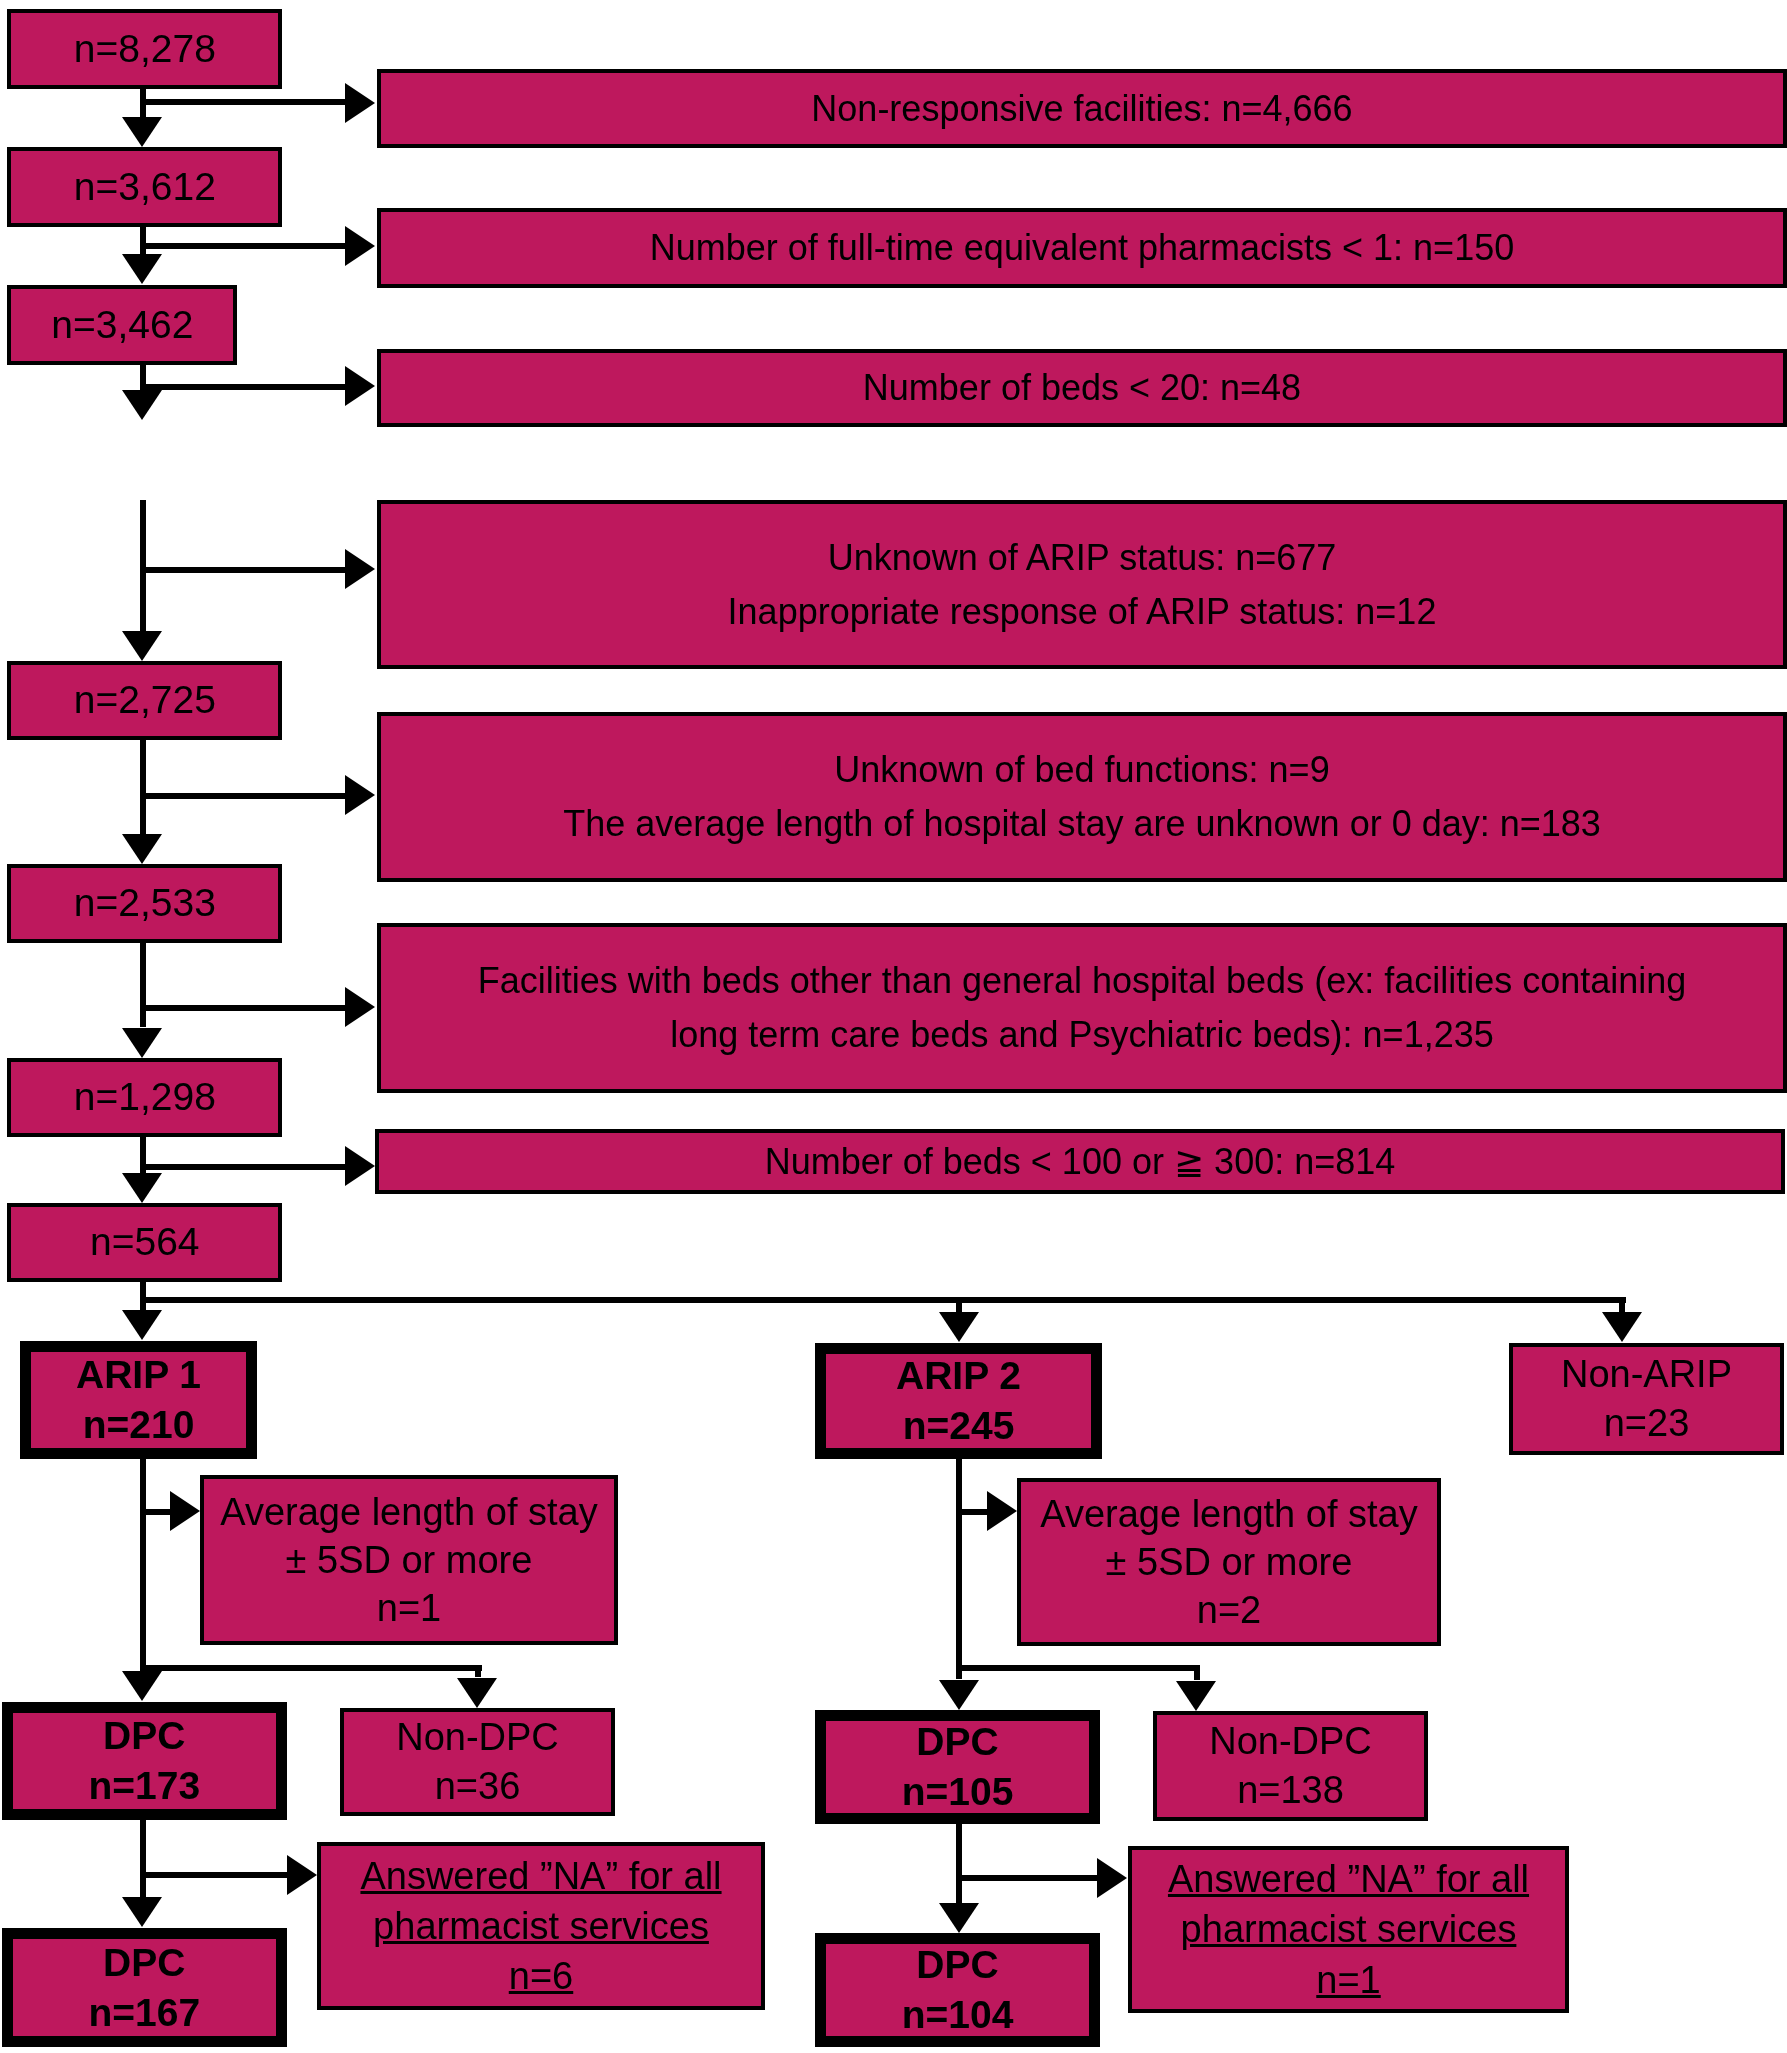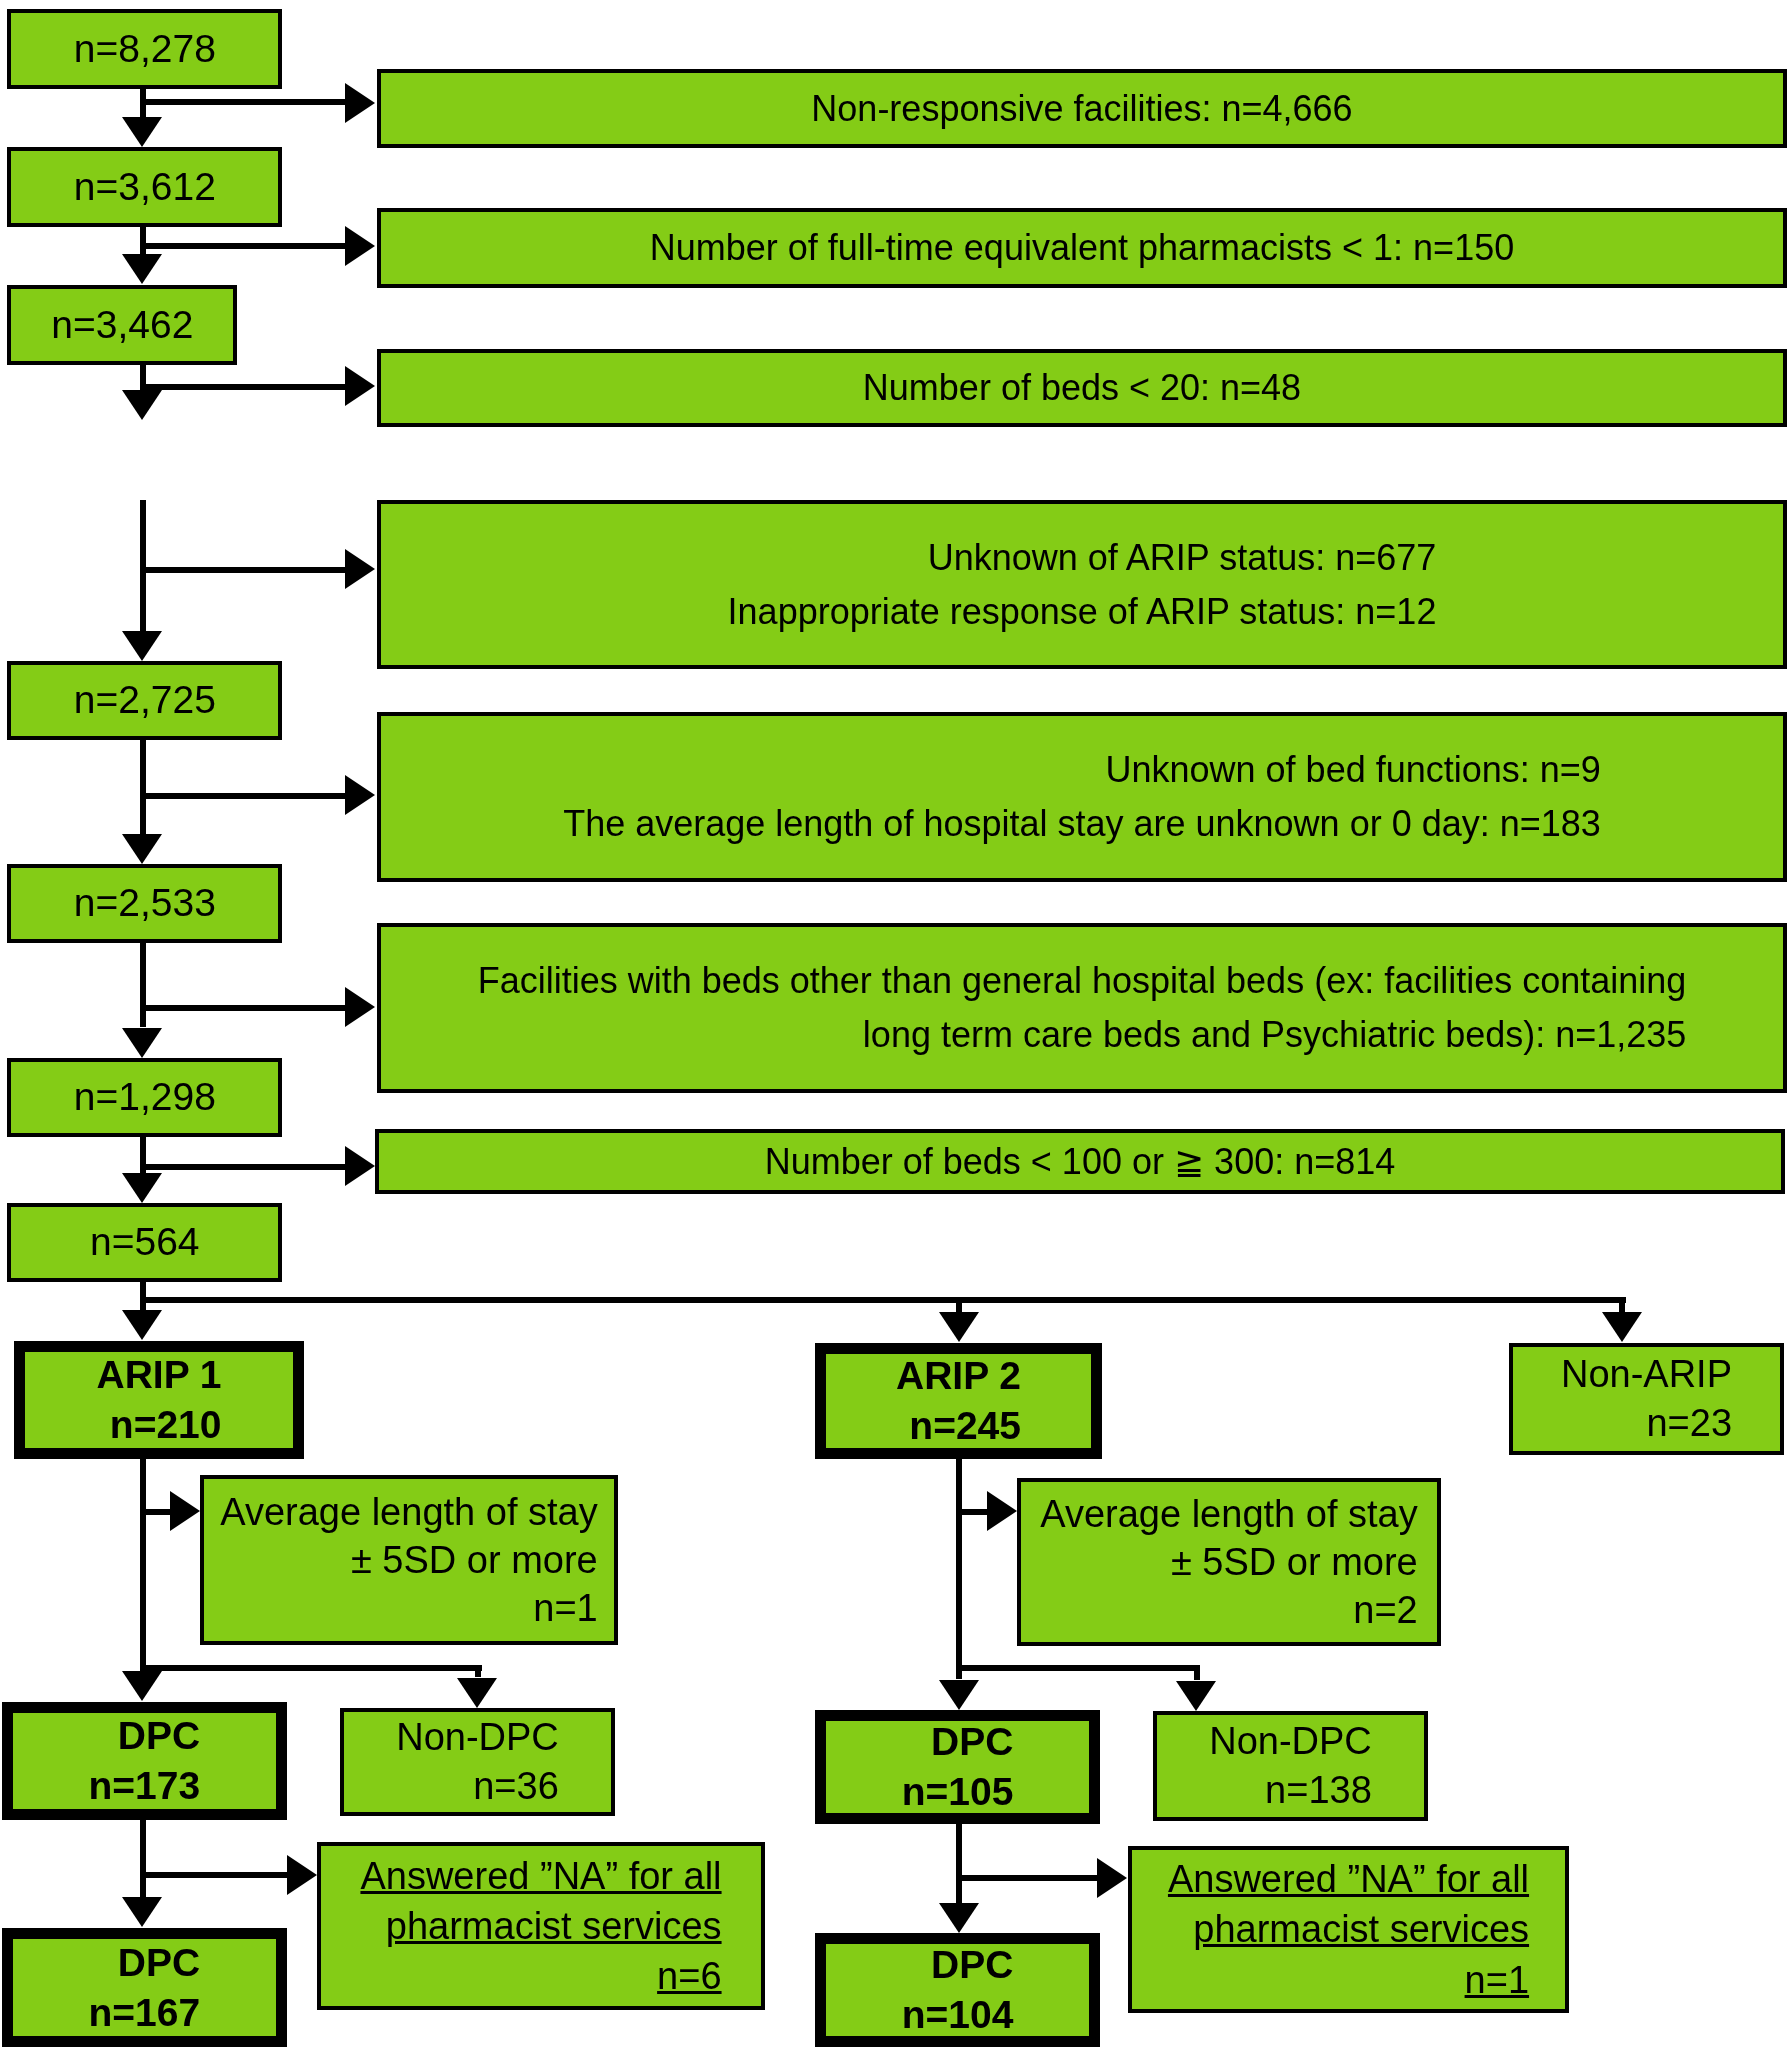--- a/index.html
+++ b/index.html
@@ -8,26 +8,26 @@
     width:1788px;
     height:2053px;
     background:#ffffff;
     font-family:"Liberation Sans","DejaVu Sans",sans-serif;
     color:#000;
     overflow:hidden;
   }
   .box{
     position:absolute;
     box-sizing:border-box;
-    background:#84cc16;
+    background:#be185d;
     border:4.6px solid #000;
     display:flex;
     align-items:center;
     justify-content:center;
-    text-align:right;
+    text-align:center;
   }
   .box .t{
     white-space:pre-line;
     font-size:38px;
     line-height:1.3;
   }
   .chain .t{font-size:39px;line-height:1.2;}
   .wide .t{font-size:36px;line-height:1.5;}
   .bold{border-width:11px;}
   .bold .t{font-weight:bold;font-size:39px;line-height:1.27;}
@@ -92,21 +92,21 @@
 The average length of hospital stay are unknown or 0 day: n=183</div>
     </div>
   <div class="box wide" style="left:377px;top:923px;width:1410px;height:170px">
       <div class="t">Facilities with beds other than general hospital beds (ex: facilities containing
 long term care beds and Psychiatric beds): n=1,235</div>
     </div>
   <div class="box wide" style="left:375px;top:1129px;width:1410px;height:65px">
       <div class="t">Number of beds &lt; 100 or ≧ 300: n=814</div>
     </div>
 
-  <div class="box bold" style="left:14px;top:1341px;width:290px;height:118px">
+  <div class="box bold" style="left:20px;top:1341px;width:237px;height:118px">
       <div class="t">ARIP 1
 n=210</div>
     </div>
   <div class="box bold" style="left:815px;top:1343px;width:287px;height:116px">
       <div class="t">ARIP 2
 n=245</div>
     </div>
   <div class="box" style="left:1509px;top:1343px;width:275px;height:112px">
       <div class="t">Non-ARIP
 n=23</div>

